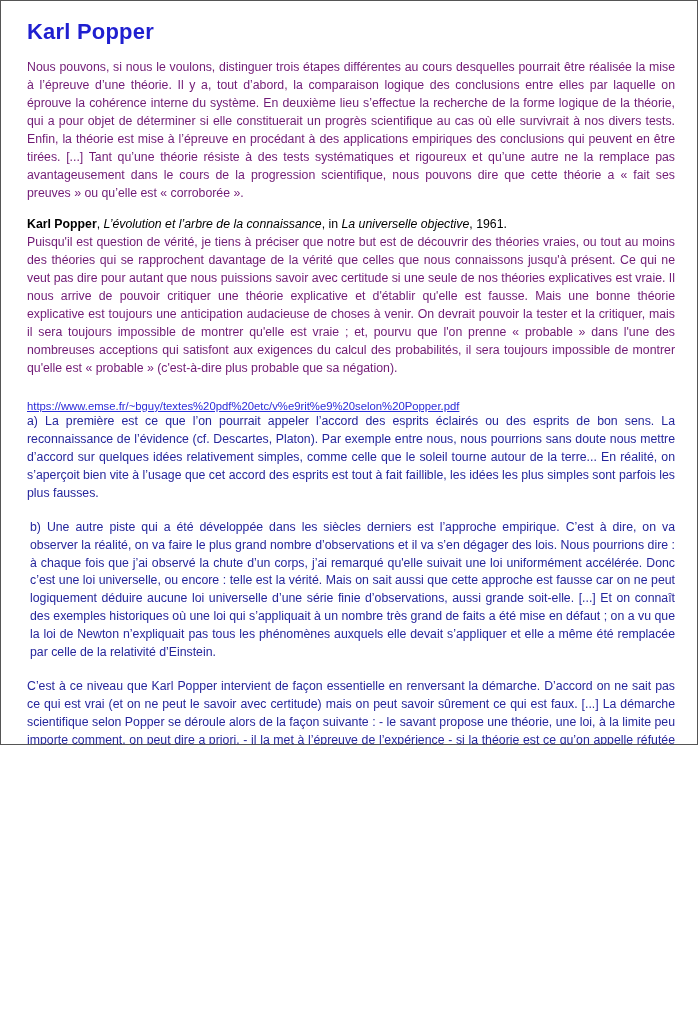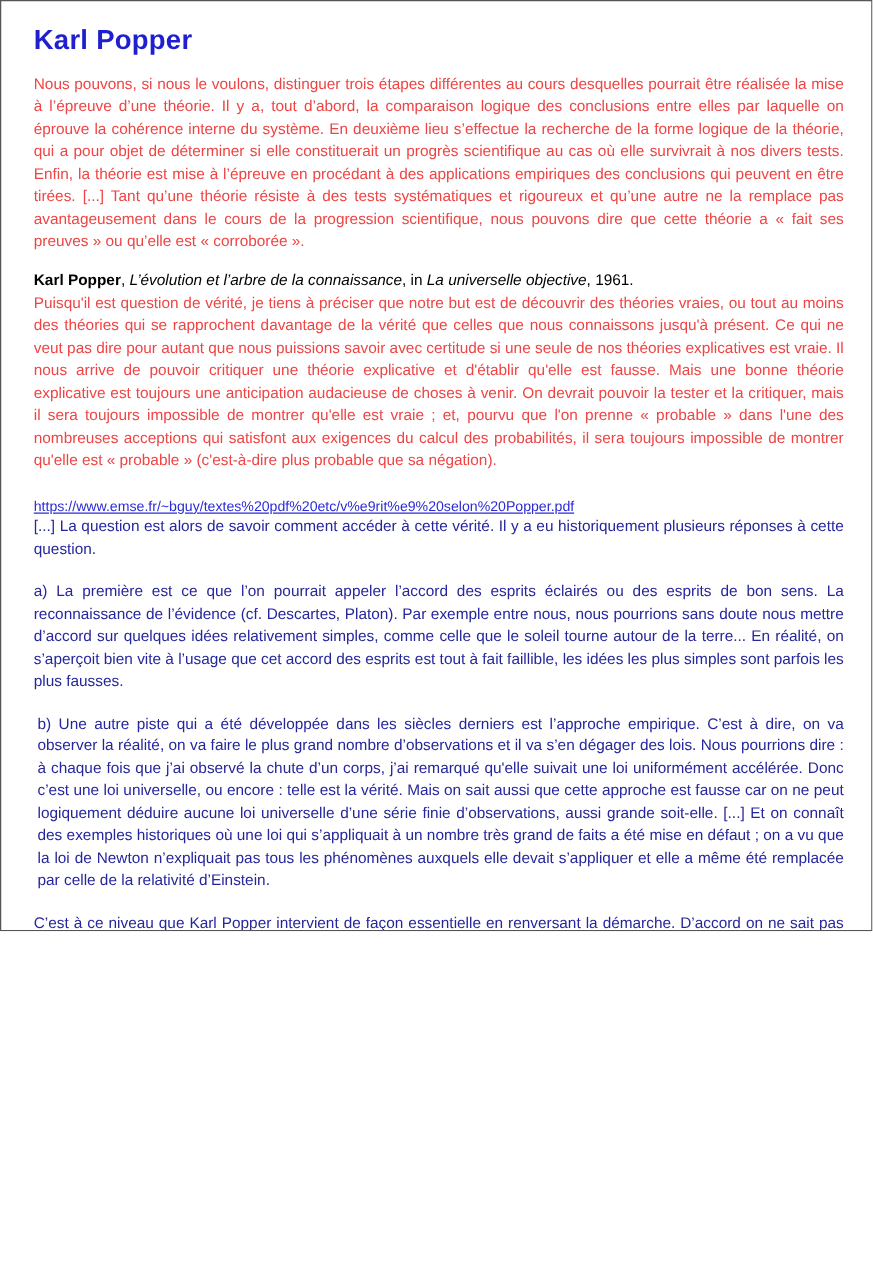--- a/index.html
+++ b/index.html
@@ -40,21 +40,21 @@
     margin-bottom: 2px;
   }
   .ref b {
     font-weight: bold;
   }
   .ref i {
     font-style: italic;
   }
   p.quote {
     font-size: 12.3px;
-    color: #ef4444;
+    color: #701a75;
     line-height: 1.46;
     margin: 0;
     text-align: justify;
   }
   .link {
     font-size: 11.3px;
     color: #2b2bd8;
     display: block;
     margin-top: 22px;
     margin-bottom: 1px;
@@ -96,19 +96,18 @@
     <div class="block">
       <div class="ref">
         <b>Karl Popper</b><span>, </span><i>L’évolution et l’arbre de la connaissance</i><span>, in </span><i>La universelle objective</i><span>, </span><span>1961.</span>
       </div>
       <p class="quote">Puisqu'il est question de vérité, je tiens à préciser que notre but est de découvrir des théories vraies, ou tout au moins des théories qui se rapprochent davantage de la vérité que celles que nous connaissons jusqu'à présent. Ce qui ne veut pas dire pour autant que nous puissions savoir avec certitude si une seule de nos théories explicatives est vraie. Il nous arrive de pouvoir critiquer une théorie explicative et d'établir qu'elle est fausse. Mais une bonne théorie explicative est toujours une anticipation audacieuse de choses à venir. On devrait pouvoir la tester et la critiquer, mais il sera toujours impossible de montrer qu'elle est vraie ; et, pourvu que l'on prenne « probable » dans l'une des nombreuses acceptions qui satisfont aux exigences du calcul des probabilités, il sera toujours impossible de montrer qu'elle est « probable » (c'est-à-dire plus probable que sa négation).</p>
     </div>
 
     <a class="link" href="#">https://www.emse.fr/~bguy/textes%20pdf%20etc/v%e9rit%e9%20selon%20Popper.pdf</a>
 
 
-    <p class="body">[...] La question est alors de savoir comment accéder à cette vérité. Il y a eu historiquement plusieurs réponses à cette question.</p>
     <p class="body">a) La première est ce que l’on pourrait appeler l’accord des esprits éclairés ou des esprits de bon sens. La reconnaissance de l’évidence (cf. Descartes, Platon). Par exemple entre nous, nous pourrions sans doute nous mettre d’accord sur quelques idées relativement simples, comme celle que le soleil tourne autour de la terre... En réalité, on s’aperçoit bien vite à l’usage que cet accord des esprits est tout à fait faillible, les idées les plus simples sont parfois les plus fausses.</p>
     <p class="body lead-space"> b) Une autre piste qui a été développée dans les siècles derniers est l’approche empirique. C’est à dire, on va observer la réalité, on va faire le plus grand nombre d’observations et il va s’en dégager des lois. Nous pourrions dire : à chaque fois que j’ai observé la chute d’un corps, j’ai remarqué qu'elle suivait une loi uniformément accélérée. Donc c’est une loi universelle, ou encore : telle est la vérité. Mais on sait aussi que cette approche est fausse car on ne peut logiquement déduire aucune loi universelle d’une série finie d’observations, aussi grande soit-elle. [...] Et on connaît des exemples historiques où une loi qui s’appliquait à un nombre très grand de faits a été mise en défaut ; on a vu que la loi de Newton n’expliquait pas tous les phénomènes auxquels elle devait s’appliquer et elle a même été remplacée par celle de la relativité d’Einstein.</p>
     <p class="body">C’est à ce niveau que Karl Popper intervient de façon essentielle en renversant la démarche. D’accord on ne sait pas ce qui est vrai (et on ne peut le savoir avec certitude) mais on peut savoir sûrement ce qui est faux. [...] La démarche scientifique selon Popper se déroule alors de la façon suivante : - le savant propose une théorie, une loi, à la limite peu importe comment, on peut dire a priori. - il la met à l’épreuve de l’expérience - si la théorie est ce qu’on appelle réfutée (ou falsifiée), c’est à dire s’il existe une expérience en désaccord avec ce qu’elle prévoit, on doit l’abandonner, elle est fausse. - si elle n’est pas réfutée, alors on la garde ; si l’on veut, on peut l’appeler vraie, mais l’on voit avec quelle prudence on parle maintenant de vérité ; c’est une vérité qui peut sans cesse être dépassée. [...]</p>
 
   </div>
 </div>
 
 </body></html>

